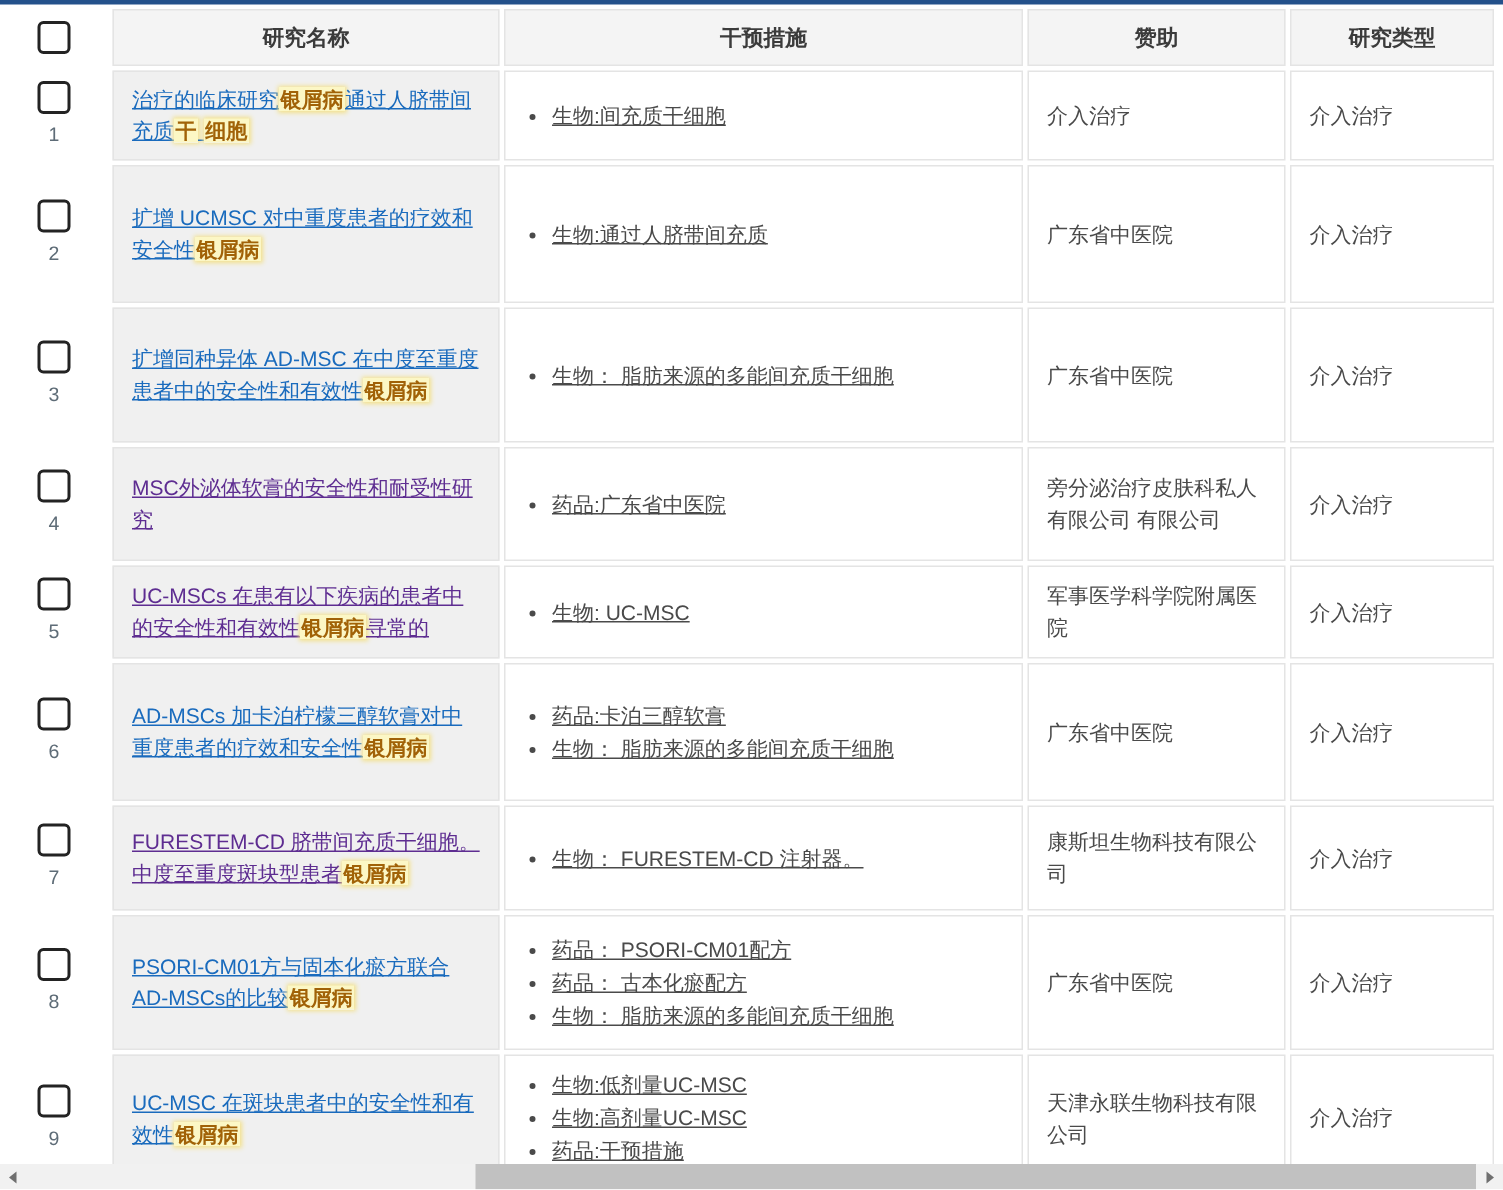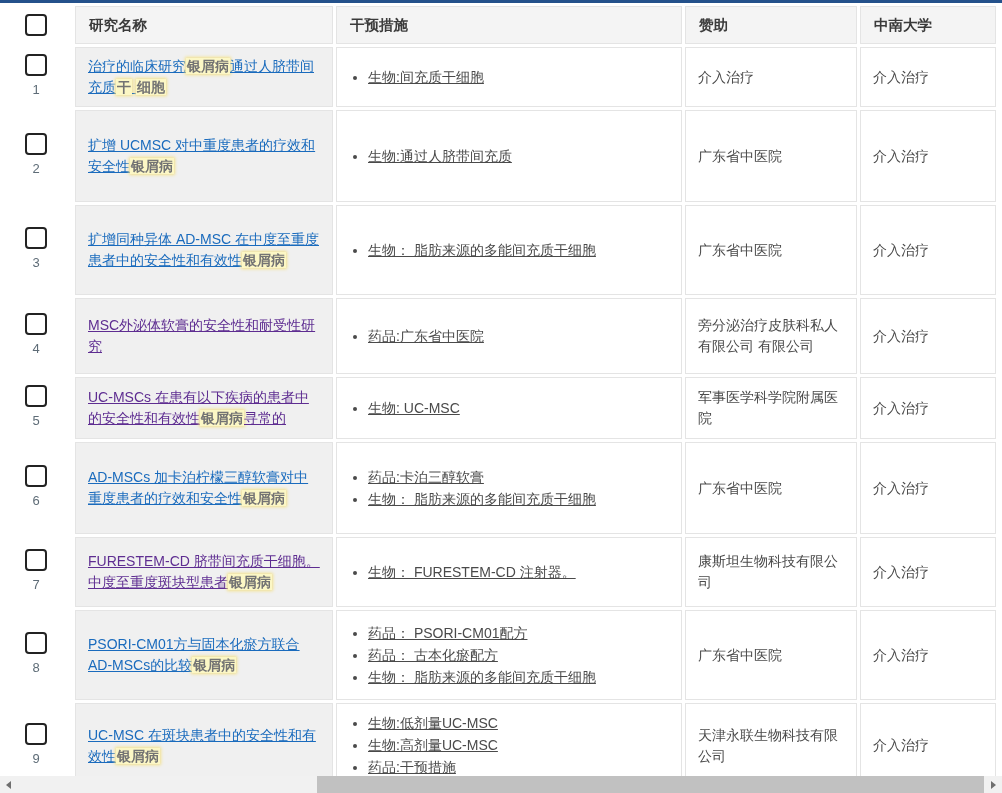--- a/index.html
+++ b/index.html
@@ -25,21 +25,21 @@
   }
   col.c-check{width:72px;}
   col.c-name{width:258px;}
   col.c-interv{width:346px;}
   col.c-sponsor{width:172px;}
   col.c-type{width:136px;}
   th{
     box-sizing:border-box;
     background:#f4f4f4;
     border:1px solid #e4e4e4;
-    text-align:left;
+    text-align:center;
     vertical-align:middle;
     padding:6px 13px;
     height:38px;
     font-size:14.5px;
     font-weight:bold;
     color:#3b3b3b;
   }
   th.check-head{background:#fff;border:none;}
   td{
     box-sizing:border-box;
@@ -76,21 +76,21 @@
     margin-top:3px;
     font-size:13px;
     color:#5e6c77;
     text-align:center;
   }
   
   a.study-link{color:#1a6bbd;text-decoration:none;cursor:pointer;}
   a.study-link.visited{color:#5e2d91;}
   a.study-link .seg{text-decoration:underline;}
   a.study-link .hl{
-    color:#737373;
+    color:#a16207;
     font-weight:bold;
     text-decoration:none;
     background:#fcf7c5;
     box-shadow:0 0 3px 1px #f3e18a;
     padding:0 1px;
   }
   
   ul.ilist{
     margin:0;
     padding-left:19px;
@@ -149,21 +149,21 @@
       <thead>
         <tr>
           <th class="check-head">
             <div class="cbwrap">
               <div class="cb"></div>
             </div>
           </th>
           <th>研究名称</th>
           <th>干预措施</th>
           <th>赞助</th>
-          <th>中南大学</th>
+          <th>研究类型</th>
         </tr>
       </thead>
       <tbody id="rows-body">
           <tr>
       <td class="check-cell">
         <div class="cbwrap">
           <div class="cb"></div>
           <div class="rownum">1</div>
         </div>
       </td>

